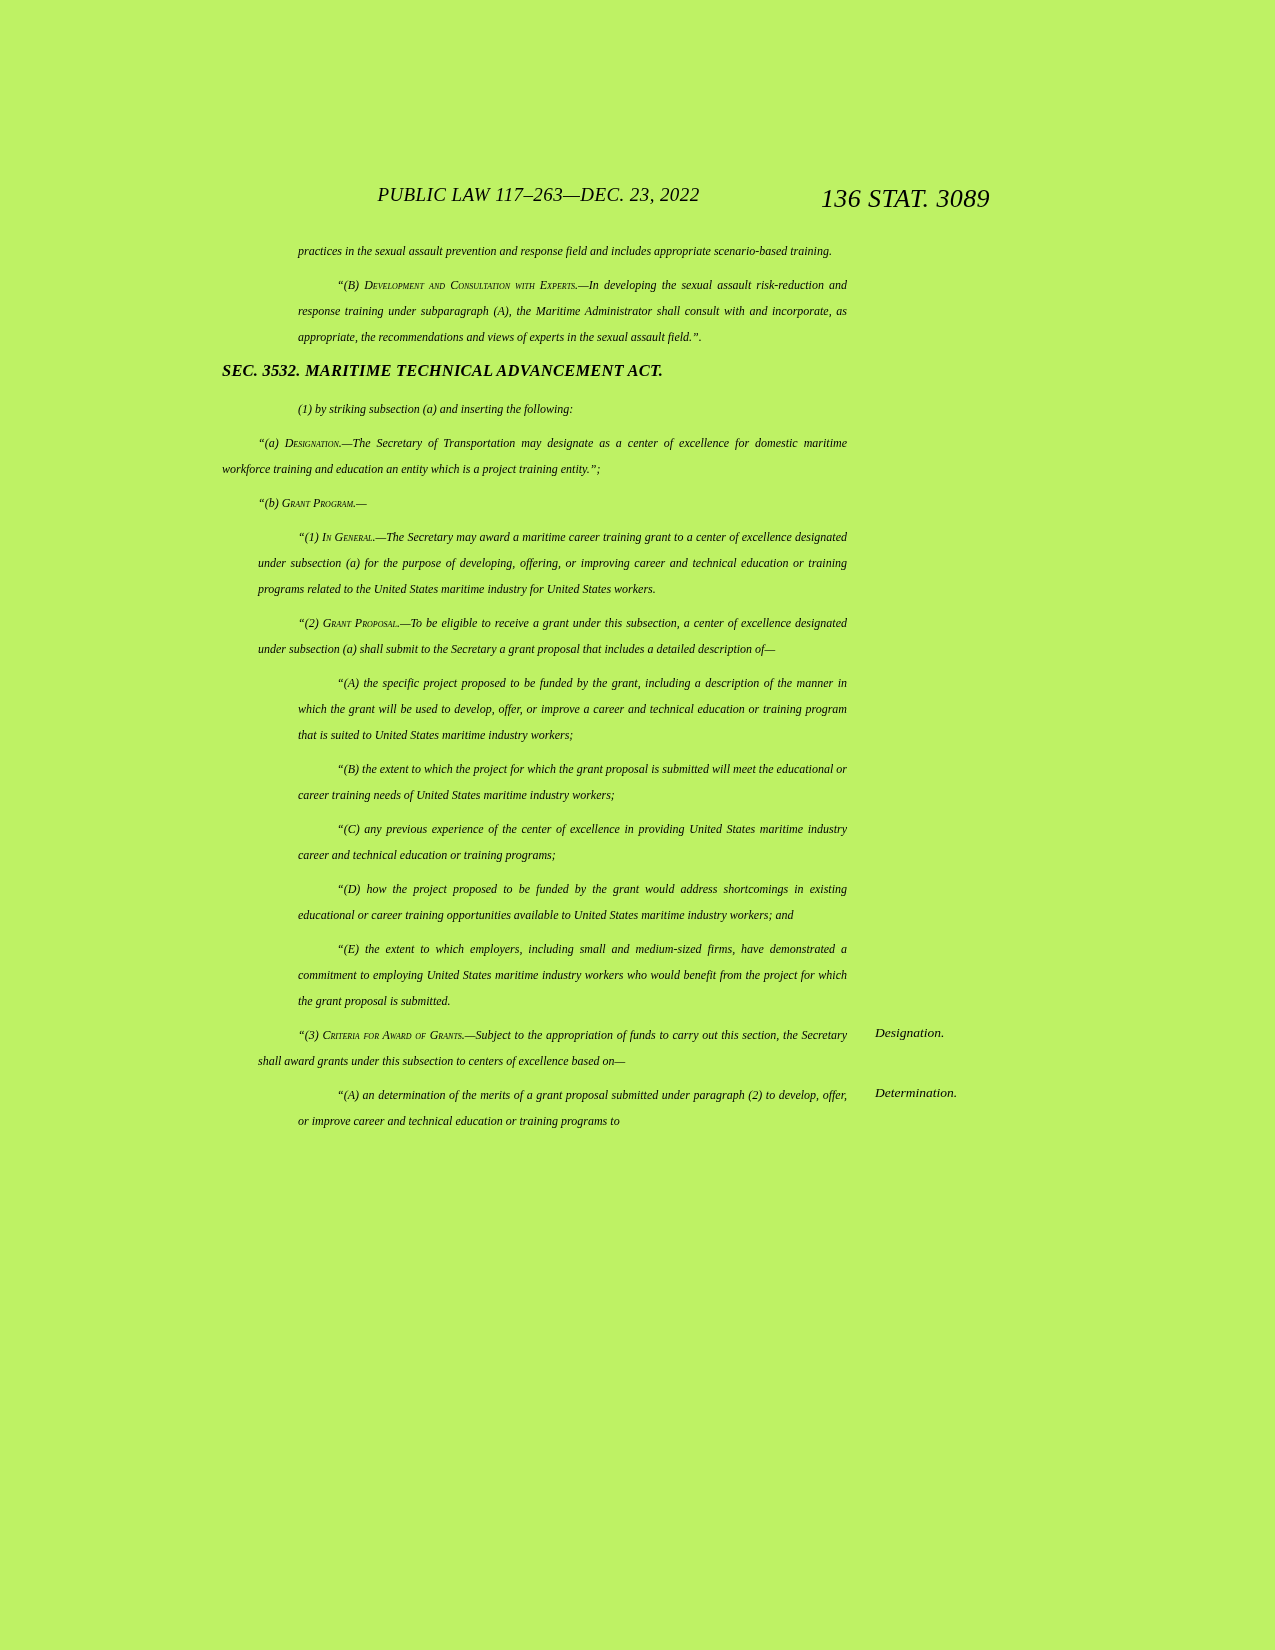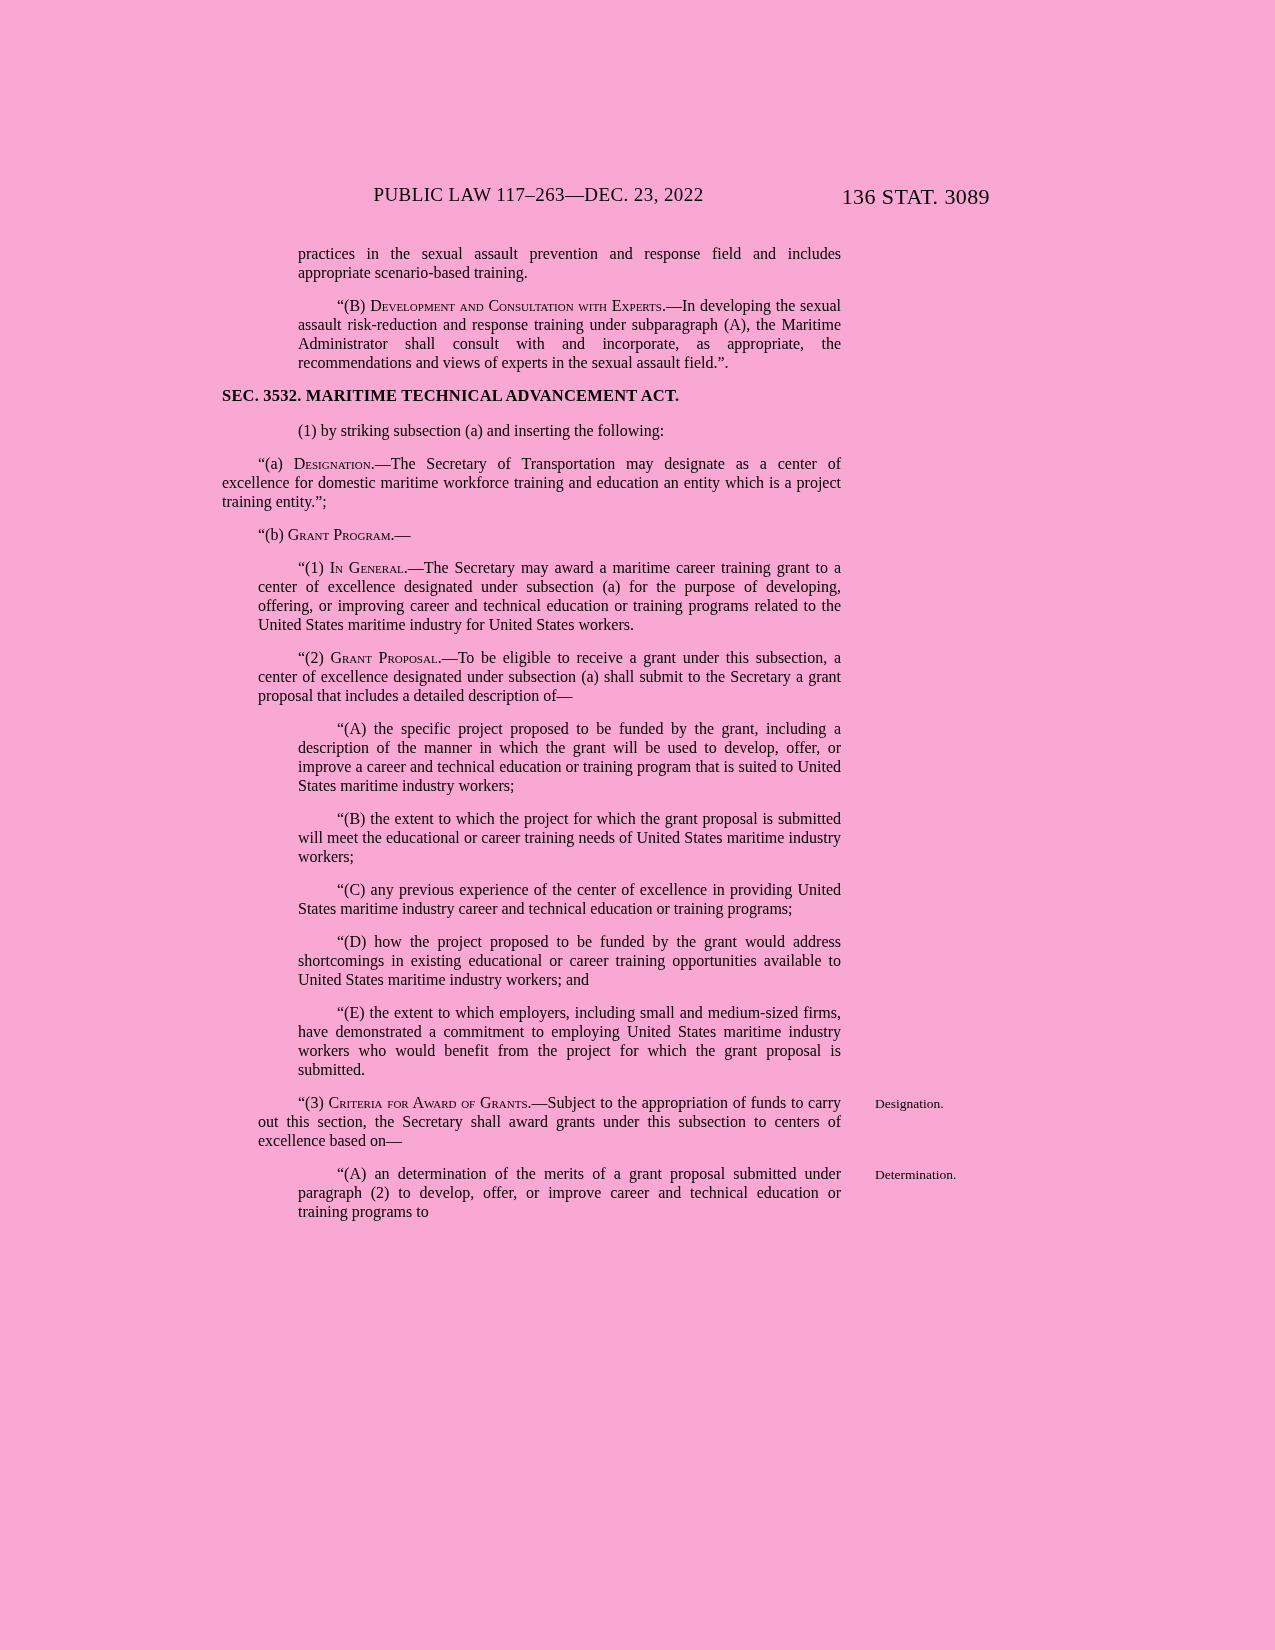--- a/index.html
+++ b/index.html
@@ -6,57 +6,58 @@
     margin: 0;
     padding: 0;
     background: #ffffff;
     color: #000000;
     font-family: "Liberation Serif", "DejaVu Serif", serif;
   }
   .page {
     position: relative;
     width: 1275px;
     height: 1650px;
-    background: #f9a8d4;
+    background: #bef264;
     overflow: hidden;
+    font-style: italic;
   }
   .header-row {
     position: absolute;
     top: 184px;
     left: 222px;
     width: 768px;
     height: 24px;
   }
   .law-title {
     display: block;
     width: 633px;
     text-align: center;
     font-size: 19px;
     letter-spacing: 0.4px;
     white-space: nowrap;
   }
   .stat-no {
     position: absolute;
     right: 0;
     top: 0;
-    font-size: 22px;
+    font-size: 26px;
     letter-spacing: 0.4px;
     white-space: nowrap;
   }
   .text-col {
     position: absolute;
     top: 230px;
     left: 222px;
     width: 633px;
   }
   .para-row { position: relative; }
   .para {
-    margin: 14px;
-    font-size: 16px;
-    line-height: 19px;
+    margin: 8px;
+    font-size: 12px;
+    line-height: 26px;
     text-align: justify;
     text-justify: inter-word;
   }
   .sc { font-variant: small-caps; }
   .sec-heading {
     font-size: 16.5px;
     font-weight: bold;
     letter-spacing: 0.2px;
     margin: 11px 0 15px 0;
     line-height: 20px;

